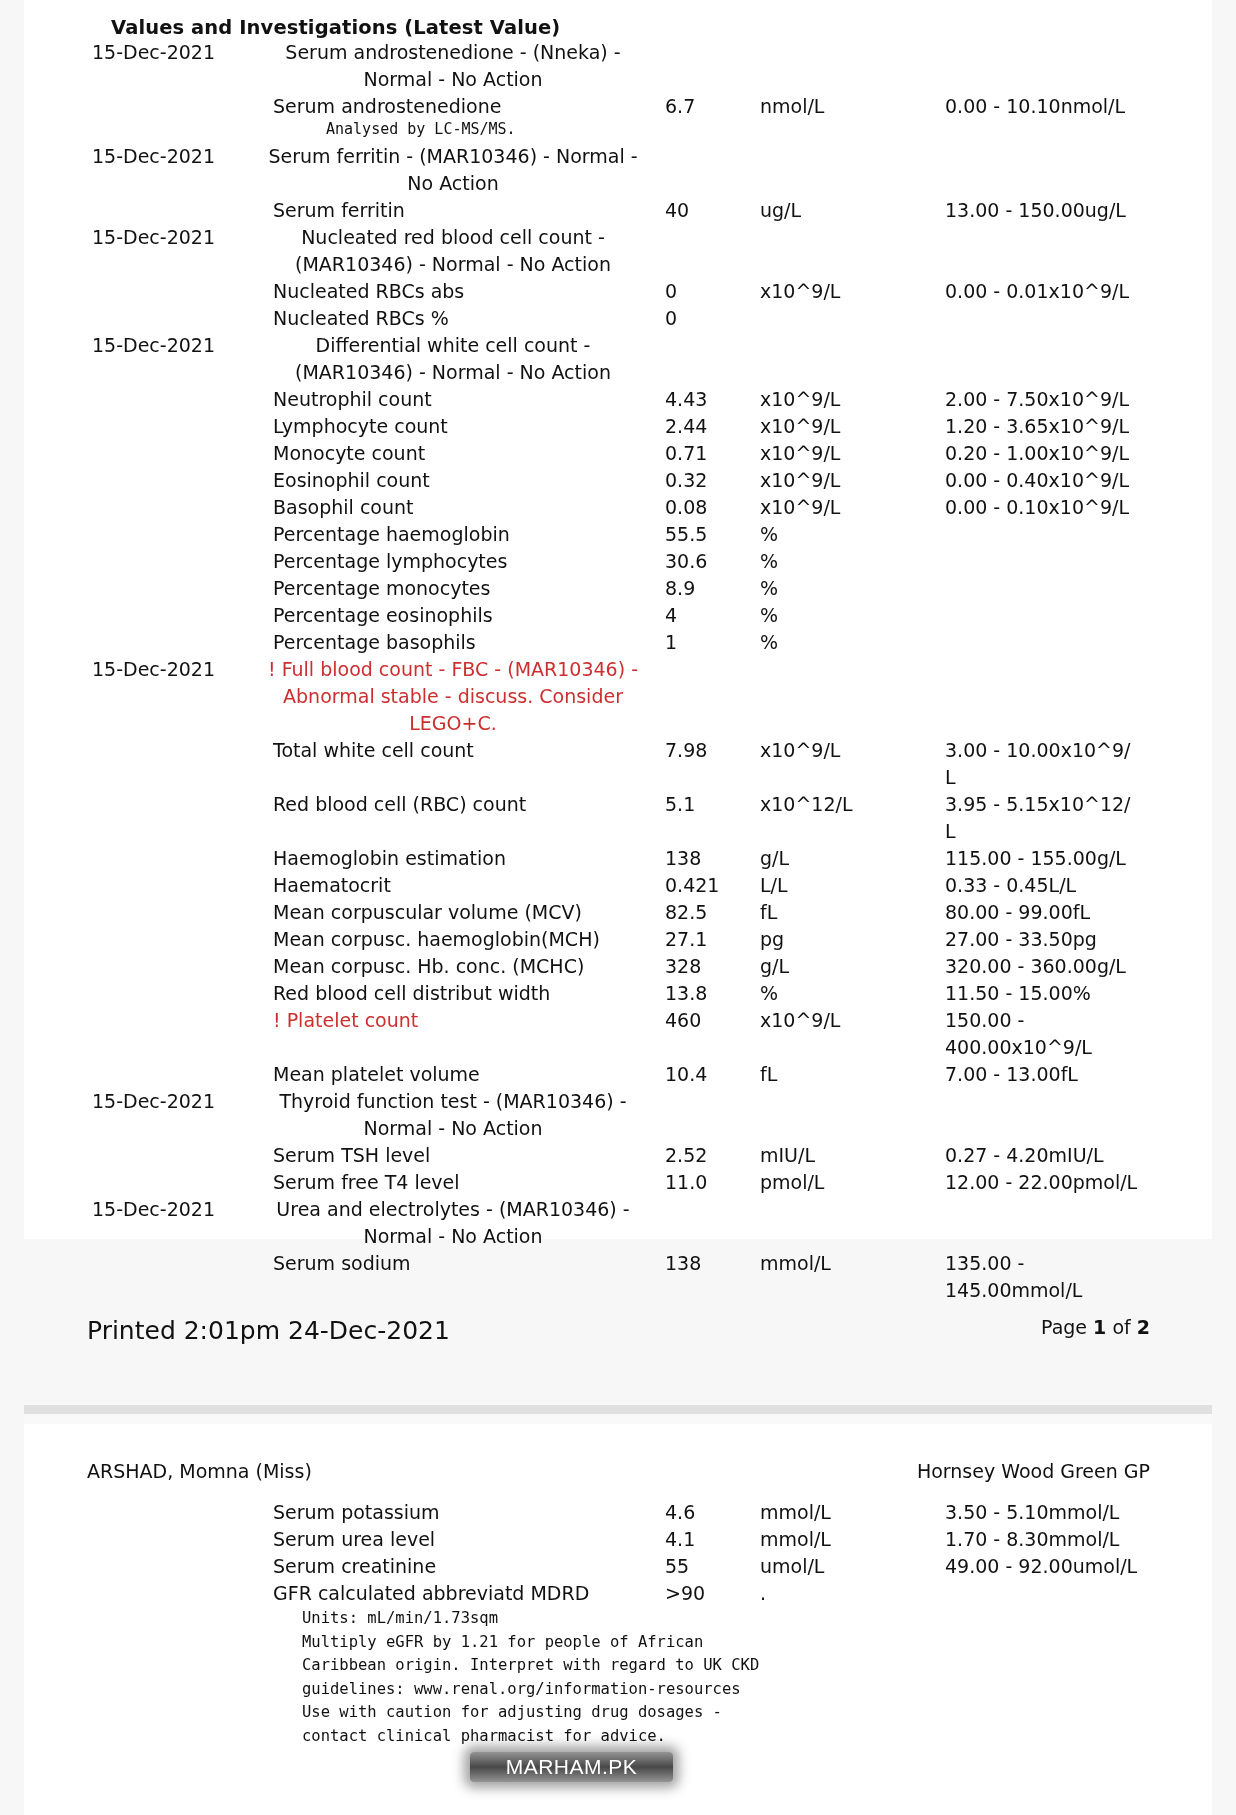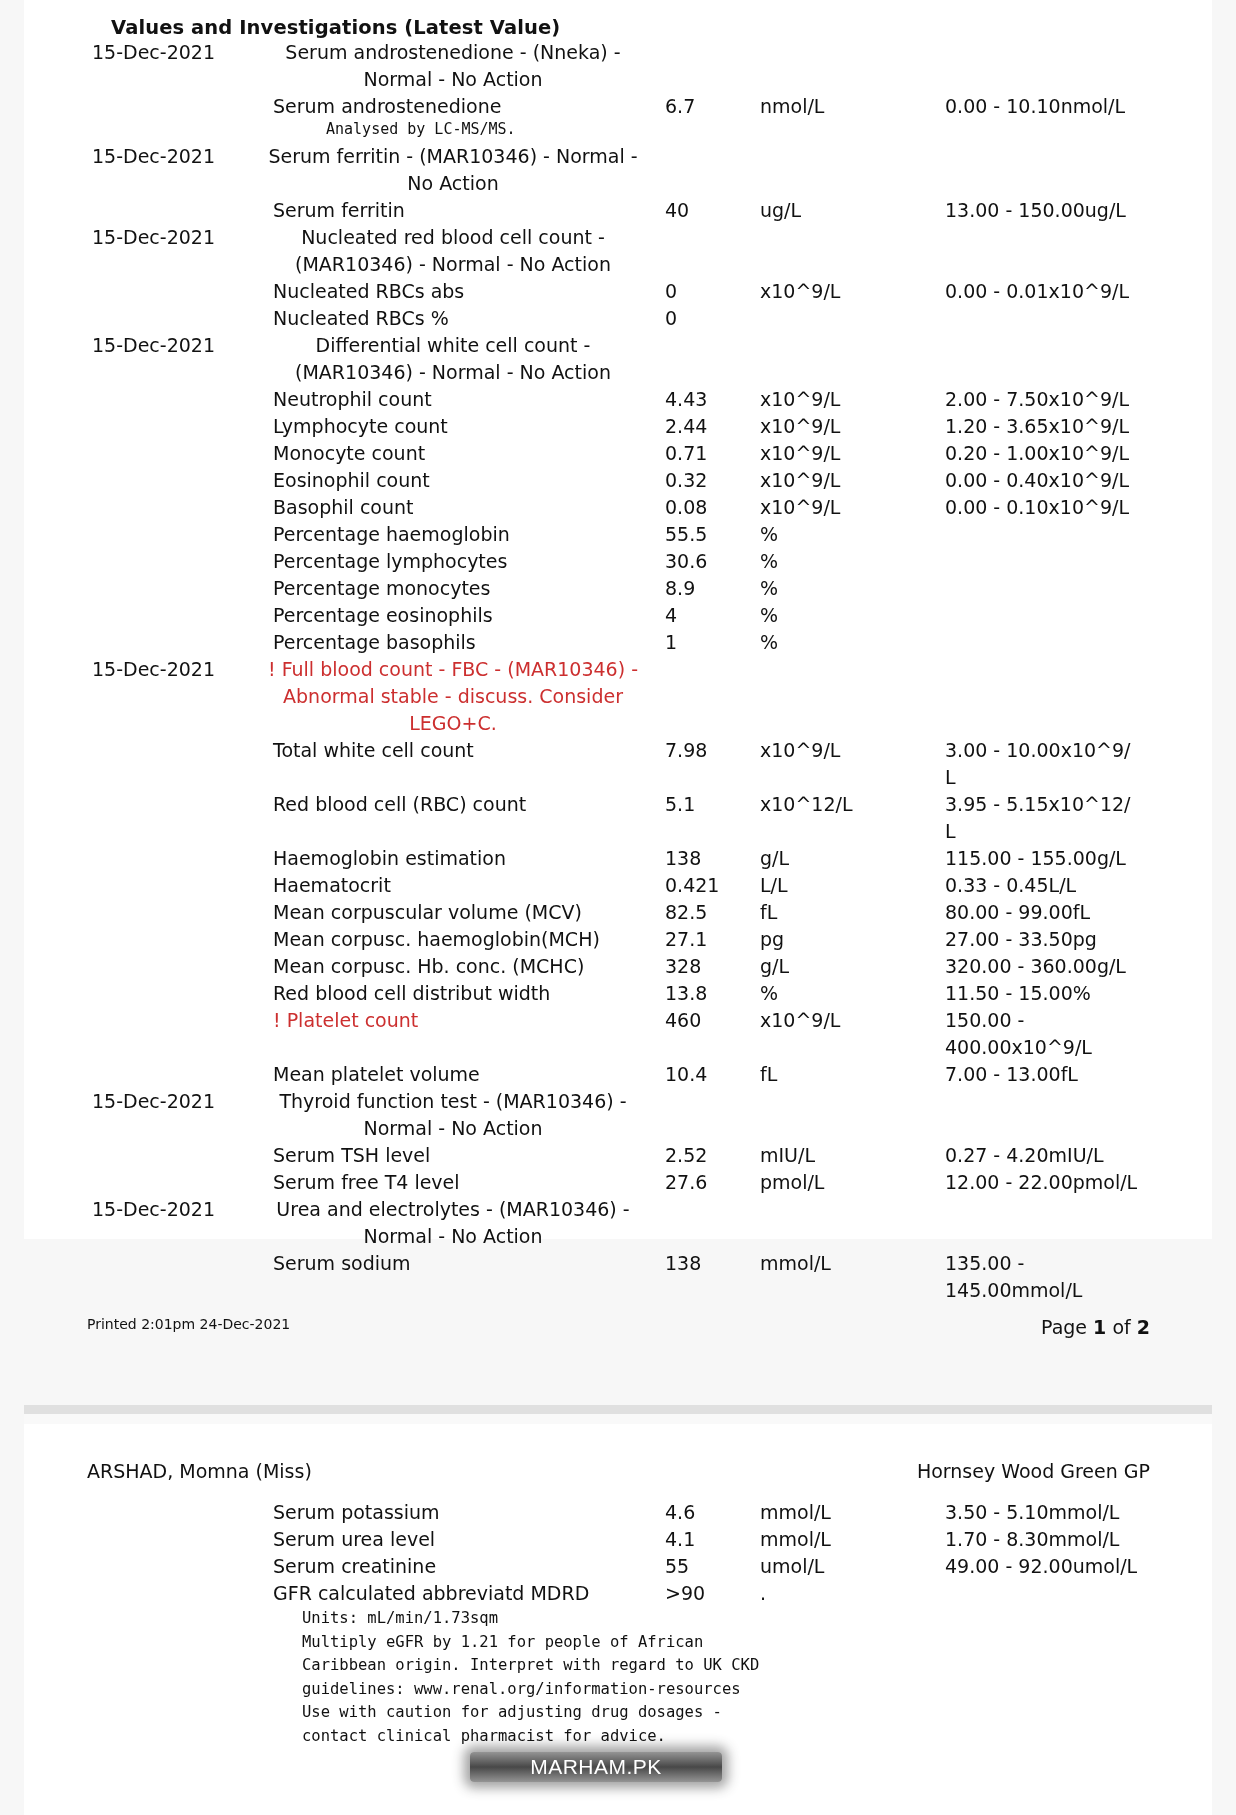--- a/index.html
+++ b/index.html
@@ -36,29 +36,29 @@
   .c-val { position: absolute; left: 641px; }
   .c-unit { position: absolute; left: 736px; }
   .c-range { position: absolute; left: 921px; white-space: normal; width: 200px; }
   .note {
     position: relative; height: 22px; font-family: "DejaVu Sans Mono", monospace;
     font-size: 15.5px; line-height: 22px; padding-left: 278px; white-space: nowrap;
   }
   .notes-block .note { height: 23.5px; line-height: 23.5px; padding-left: 278px; }
   .red { color: #cc2f2f; }
 
-  .footer-left { position: absolute; left: 63px; top: 1316px; font-size: 14px; }
+  .footer-left { position: absolute; left: 63px; top: 1316px; font-size: 25px; }
   .footer-right { position: absolute; right: 62px; top: 1316px; font-size: 19px; }
   .footer-right b { font-weight: bold; }
 
   .patient { position: absolute; left: 63px; top: 36px; font-size: 19px; text-align: right; }
   .practice { position: absolute; right: 62px; top: 36px; font-size: 19px; }
 
   .watermark {
-    position: absolute; left: 470px; top: 1752px; width: 252px; height: 30px;
+    position: absolute; left: 470px; top: 1752px; width: 203px; height: 30px;
     background: linear-gradient(to bottom, rgba(60,60,60,0.55), rgba(40,40,40,0.85) 50%, rgba(60,60,60,0.55));
     border-radius: 4px; box-shadow: 0 0 12px 6px rgba(50,50,50,0.45);
     color: #fff; font-family: "Liberation Sans", sans-serif; font-size: 21px;
     text-align: center; line-height: 30px; letter-spacing: 0.5px;
   }
 </style>
 </head>
 <body>
 
 <div class="page page1">
@@ -234,21 +234,21 @@
       <span class="c-head"><span>Thyroid function test - (MAR10346) -</span><br><span>Normal - No Action</span></span>
     </div>
     <div class="row">
       <span class="c-name">Serum TSH level</span>
       <span class="c-val">2.52</span>
       <span class="c-unit">mIU/L</span>
       <span class="c-range">0.27 - 4.20mIU/L</span>
     </div>
     <div class="row">
       <span class="c-name">Serum free T4 level</span>
-      <span class="c-val">27.6</span>
+      <span class="c-val">11.0</span>
       <span class="c-unit">pmol/L</span>
       <span class="c-range">12.00 - 22.00pmol/L</span>
     </div>
 
     <div class="row tall">
       <span class="c-date">15-Dec-2021</span>
       <span class="c-head"><span>Urea and electrolytes - (MAR10346) -</span><br><span>Normal - No Action</span></span>
     </div>
     <div class="row tall">
       <span class="c-name">Serum sodium</span>

